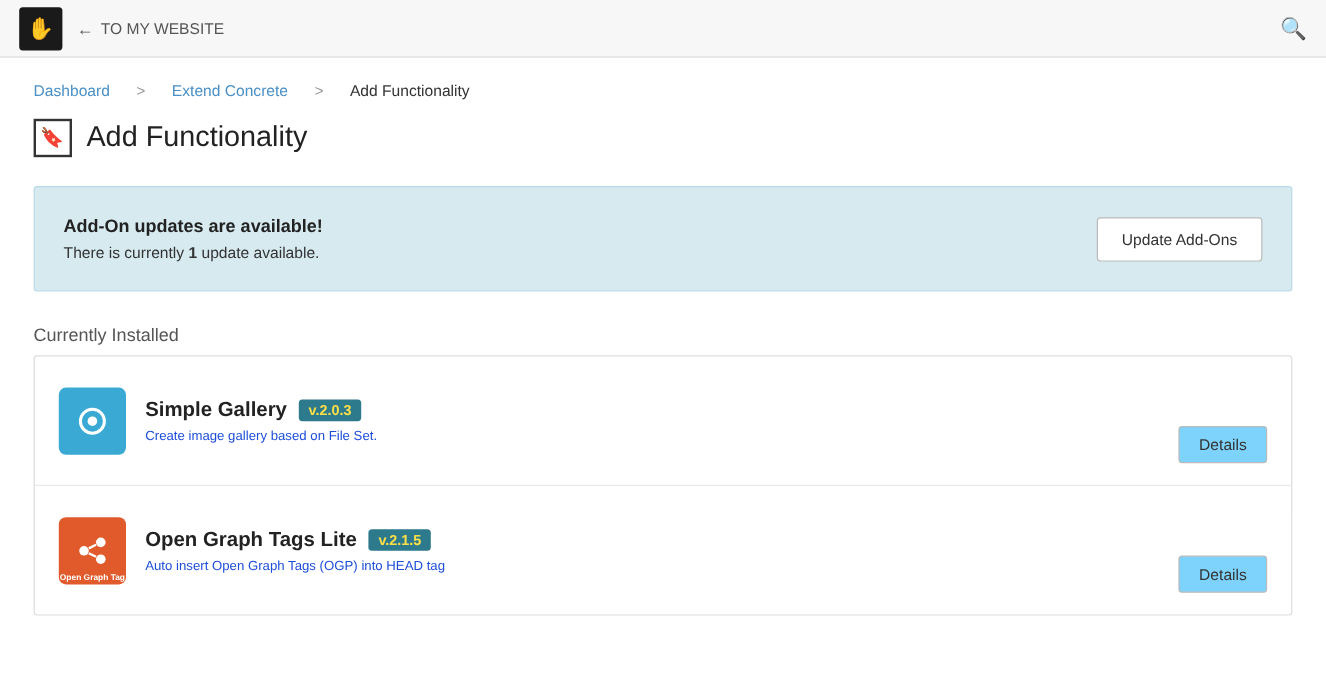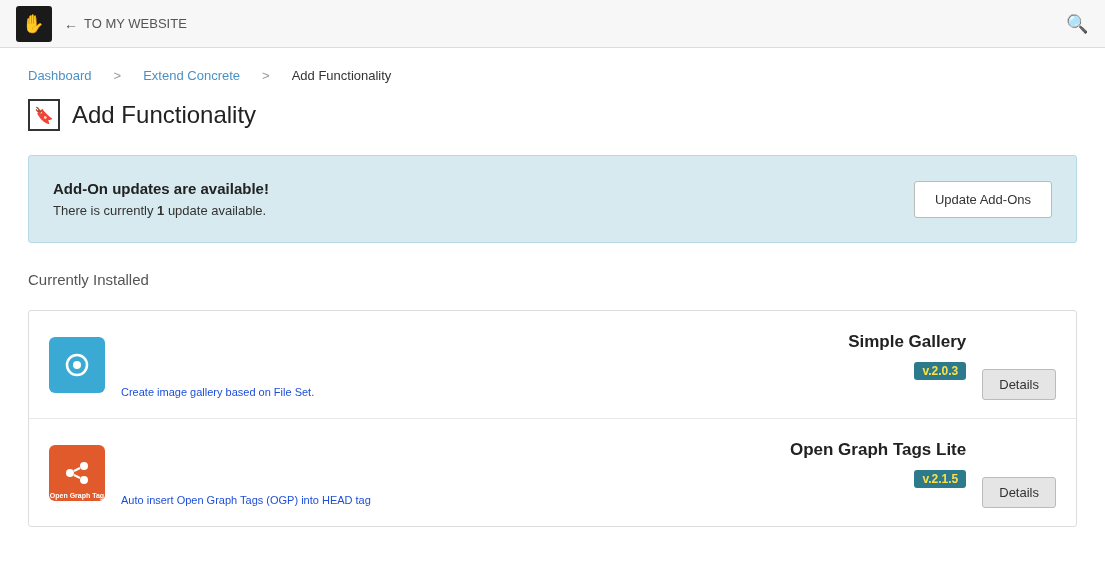--- a/index.html
+++ b/index.html
@@ -82,21 +82,21 @@
       font-size: 13px;
       font-weight: 400;
       cursor: pointer;
       white-space: nowrap;
       color: #333;
     }
 
     
     .section-title {
       font-size: 15px; font-weight: 400; color: #555;
-      margin-bottom: 22px;
+      margin-bottom: 8px;
     }
 
     
     .addon-list {
       border: 1px solid #ddd;
       border-radius: 3px;
     }
     .addon-item {
       display: flex;
       align-items: center;
@@ -114,34 +114,34 @@
       color: #fff;
     }
     .addon-icon-gallery { background: #3aaad4; }
     .addon-icon-graph { background: #e05a2b; position: relative; overflow: hidden; }
     .addon-icon-graph .icon-label {
       position: absolute; bottom: 2px; left: 0; right: 0;
       text-align: center; font-size: 7px; color: #fff; font-weight: 600;
     }
     .addon-info { flex: 1; }
     .addon-title-row {
-      display: flex; align-items: flex-end; gap: 10px; margin-bottom: 6px; flex-direction: column;
+      display: flex; align-items: center; gap: 10px; margin-bottom: 6px;
     }
     .addon-name { font-size: 17px; font-weight: 600; color: #222; }
     .version-badge {
       background: #2c7a8c;
       color: #fde047;
       font-size: 12px;
       font-weight: 600;
       padding: 2px 8px;
       border-radius: 3px;
     }
     .addon-desc { font-size: 11px; color: #1d4ed8; }
     .details-btn {
-      background: #e5e5e5;
+      background: #7dd3fc;
       border: 1px solid #bbb;
       border-radius: 3px;
       padding: 7px 16px;
       font-size: 13px;
       cursor: pointer;
       color: #333;
       white-space: nowrap;
       margin-top: 40px;
     }
   </style>

